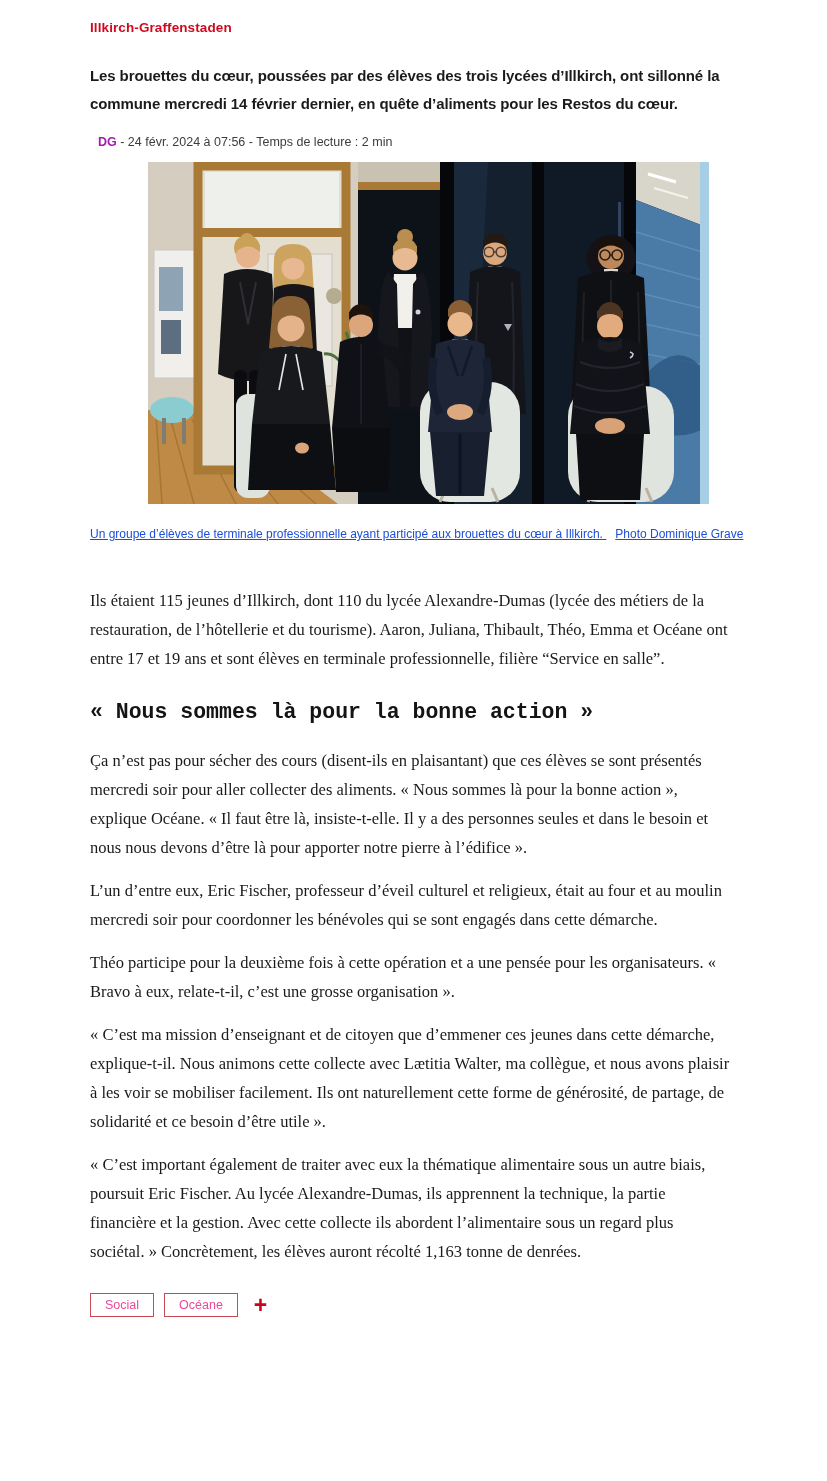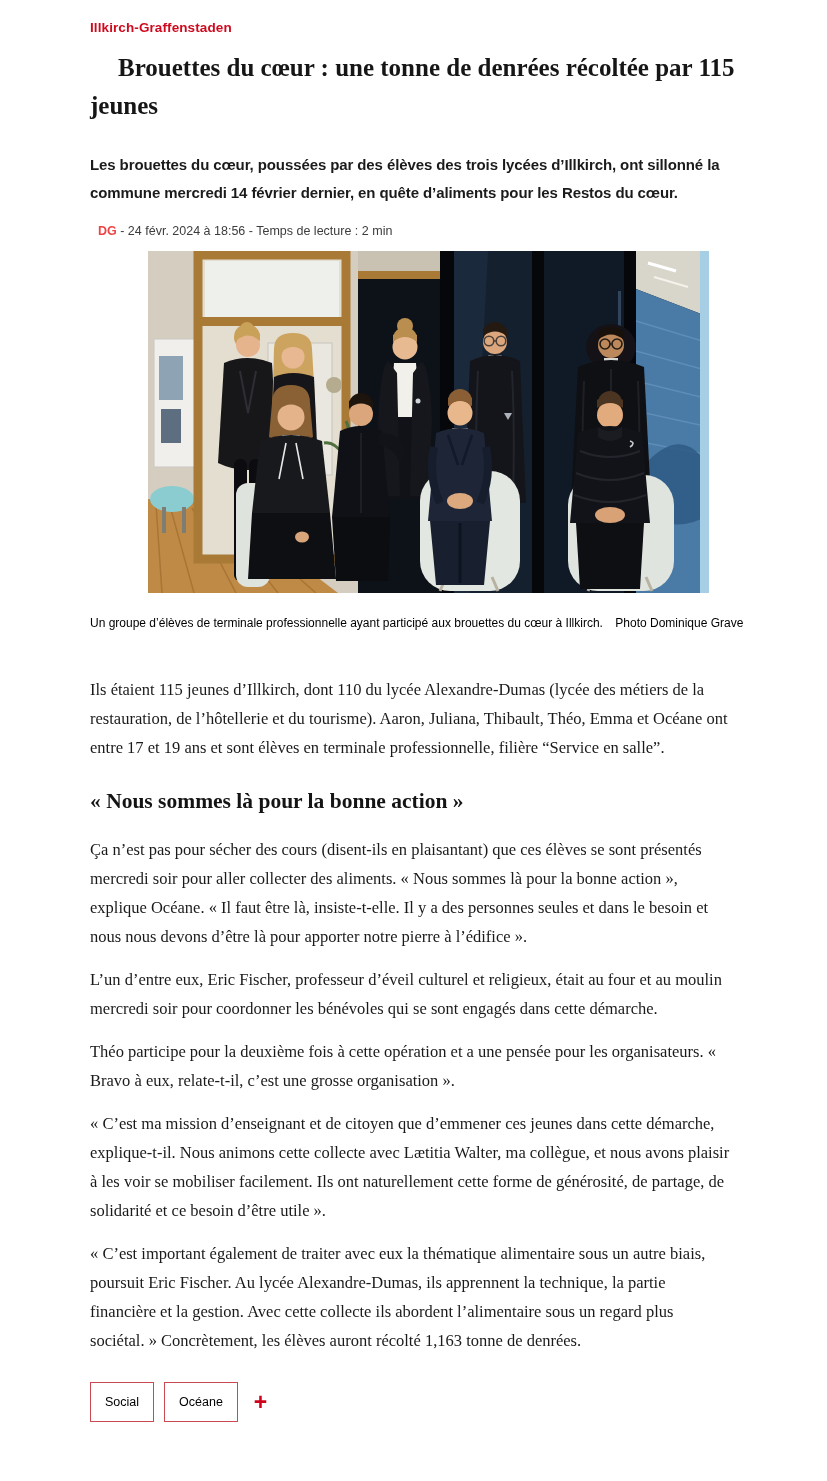--- a/index.html
+++ b/index.html
@@ -16,63 +16,62 @@
   }
   h1.title {
     margin-top:13px; font-family:"Liberation Serif", serif; font-weight:bold;
     font-size:25px; line-height:38px; color:#161616; text-indent:28px; width:672px;
   }
   p.lede {
     margin-top:26px; font-weight:bold; font-size:15px; line-height:28px;
     color:#1b1b1b; width:672px; letter-spacing:-0.1px;
   }
   .byline { margin-top:17px; font-size:12.5px; color:#3c3c3c; }
-  .byline .author { font-weight:bold; color:#ef4444;padding-left:8px; }
+  .byline .author { font-weight:bold; color:#a21caf;padding-left:8px; }
 
   figure { margin-top:13px; }
   .photo { width:561px; margin-left:58px; height:342px; line-height:0; cursor:pointer; }
   .photo svg { display:block; }
-  figcaption { margin-top:22px; font-size:12px; line-height:16px; color:#000000; }
+  figcaption { margin-top:22px; font-size:12px; line-height:16px; color:#1d4ed8;text-decoration:underline; }
   figcaption .credit { margin-left:9px; }
 
   .body { margin-top:44px; width:640px; }
   .body p {
     font-family:Liberation Serif, serif; font-size:16.5px; line-height:29px;
     color:#1a1a1a; margin-bottom:14px; width:640px;
   }
   h2.subheading {
-    font-family:Liberation Serif, serif; font-weight:bold; font-size:21.5px;
+    font-family:Liberation Mono, monospace; font-weight:bold; font-size:21.5px;
     line-height:30px; color:#141414; margin:24px 0 19px 0;
   }
   .tags { margin-top:27px; display:flex; align-items:center; gap:10px; }
   .tag {
-    background:#ffffff; border:1px solid #c94a52; color:#000000;
+    background:#ffffff; border:1px solid #c94a52; color:#ec4899;
     font-family:"Liberation Sans", sans-serif; font-size:12.5px;
-    padding:12px 14px; cursor:pointer; line-height:14px;
+    padding:4px 14px; cursor:pointer; line-height:14px;
   }
   .plus-btn {
     background:none; border:none; color:#d0021b; font-weight:bold;
     font-size:23px; line-height:20px; cursor:pointer; margin-left:6px;
     font-family:"Liberation Sans", sans-serif;
   }
 </style>
 </head>
 <body>
 
 <div class="content">
 
   <a class="category">Illkirch-Graffenstaden</a>
 
-  <h1 class="title">Brouettes du cœur : une tonne de denrées récoltée par 115 jeunes</h1>
 
   <p class="lede">Les brouettes du cœur, poussées par des élèves des trois lycées d’Illkirch, ont sillonné la commune mercredi 14 février dernier, en quête d’aliments pour les Restos du cœur.</p>
 
   <div class="byline">
     <span class="author">DG</span>
-    <span class="meta">- 24 févr. 2024 à 18:56 - Temps de lecture : 2 min</span>
+    <span class="meta">- 24 févr. 2024 à 07:56 - Temps de lecture : 2 min</span>
   </div>
 
   <figure>
     <div class="photo">
 
       <svg viewBox="0 0 561 342" width="561" height="342">
 
         <rect width="561" height="342" fill="#11161d"></rect>
         <rect x="0" y="0" width="210" height="342" fill="#d5cec0"></rect>
 

